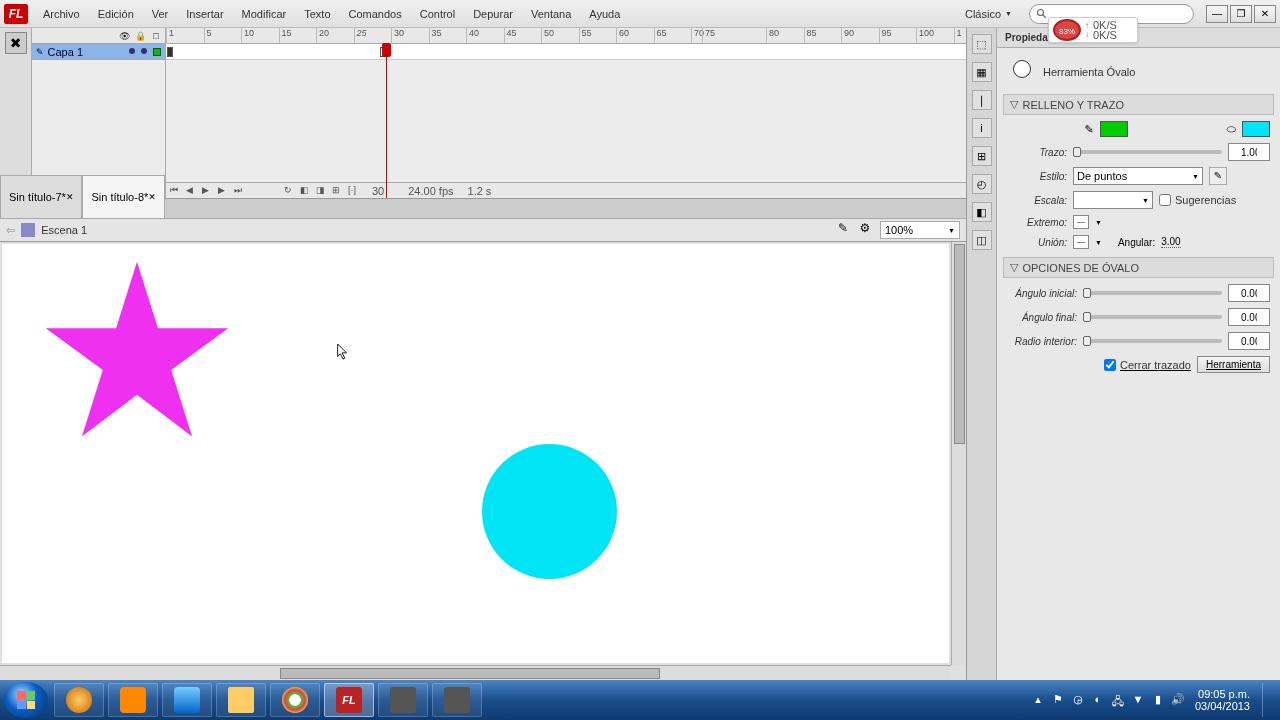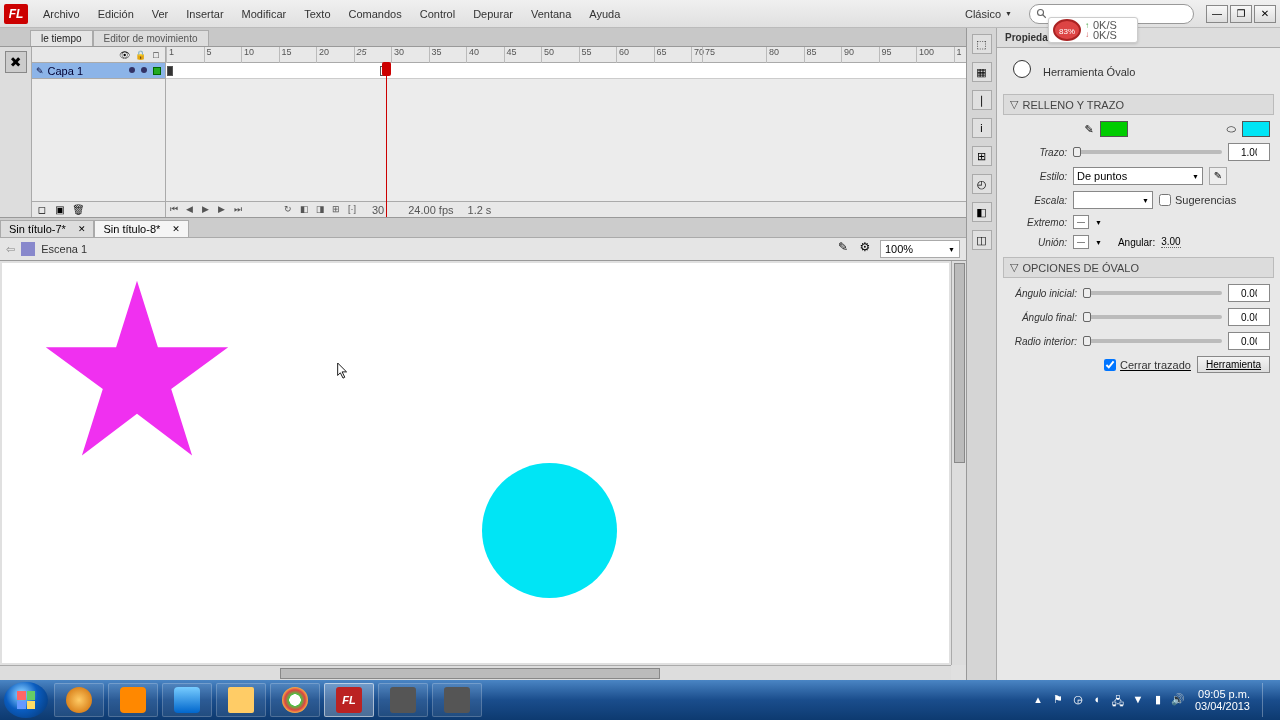--- a/index.html
+++ b/index.html
@@ -48,21 +48,21 @@
 .tl-keyframe { position:absolute; top:3px; width:6px; height:10px; background:#fff; border:1px solid #555; }
 .tl-keyframe.fill { background:#333; }
 .tl-playhead { position:absolute; top:0; width:1px; height:154px; background:#c00; }
 .tl-playhead::before { content:''; position:absolute; top:-1px; left:-4px; width:9px; height:14px; background:#c00; border-radius:2px; }
 .tl-frames-fill { height:calc(100% - 48px); background:#ececec; }
 .tl-foot2 { height:16px; background:#e8e8e8; border-top:1px solid #aaa; display:flex; align-items:center; padding:0 4px; gap:4px; font-size:9px; color:#555; }
 .tl-play-btn { width:12px; height:12px; font-size:9px; cursor:pointer; }
 
 
 .doc-tabs { height: 20px; background:#ccc; display:flex; align-items:flex-end; border-top:1px solid #999; }
-.doc-tab { padding:2px 8px; background:#ddd; border:1px solid #aaa; border-bottom:none; font-size:10px; cursor:pointer; display:flex; align-items:center; gap:12px; }
+.doc-tab { padding:15px 8px; background:#ddd; border:1px solid #aaa; border-bottom:none; font-size:10px; cursor:pointer; display:flex; align-items:center; gap:0; }
 .doc-tab.active { background:#f5f5f5; }
 .doc-tab-close { font-size:9px; cursor:pointer; }
 
 
 .scene-bar { height:24px; background:#e5e5e5; border-top:1px solid #aaa; border-bottom:1px solid #999; display:flex; align-items:center; padding:0 6px; }
 .scene-icon { width:14px; height:14px; background:#88c; margin-right:6px; }
 .scene-name { font-size:11px; color:#333; }
 .scene-spacer { flex:1; }
 .scene-tool { width:18px; height:18px; margin:0 2px; font-size:12px; text-align:center; cursor:pointer; }
 .zoom-box { width:80px; height:18px; border:1px solid #aaa; background:#fff; margin-left:4px; display:flex; align-items:center; padding:0 4px; justify-content:space-between; }
@@ -169,25 +169,20 @@
   </div>
   <div class="net-col">
     <span>0K/S</span>
     <span>0K/S</span>
   </div>
 </div>
 
 <div class="main-area">
   <div class="left-col">
 
-    <div class="timeline-tabs">
-      <div style="width:30px;"></div>
-      <div class="tpanel-tab active">le tiempo</div>
-      <div class="tpanel-tab">Editor de movimiento</div>
-    </div>
 
     <div class="timeline-panel">
       <div class="tl-left">
         <div class="tl-tool-icon">✖</div>
       </div>
       <div class="tl-layers">
         <div class="tl-layer-head">
           <span class="tl-mini-icon">👁</span>
           <span class="tl-mini-icon">🔒</span>
           <span class="tl-mini-icon">□</span>

